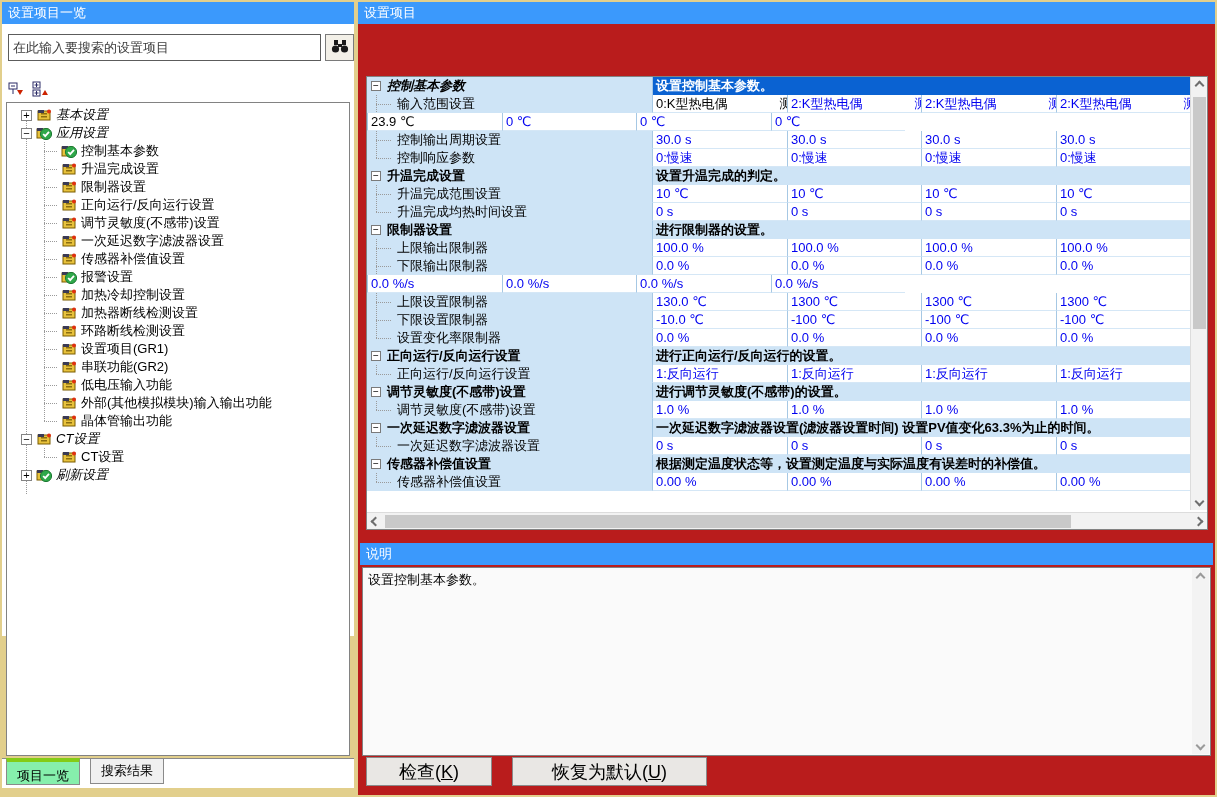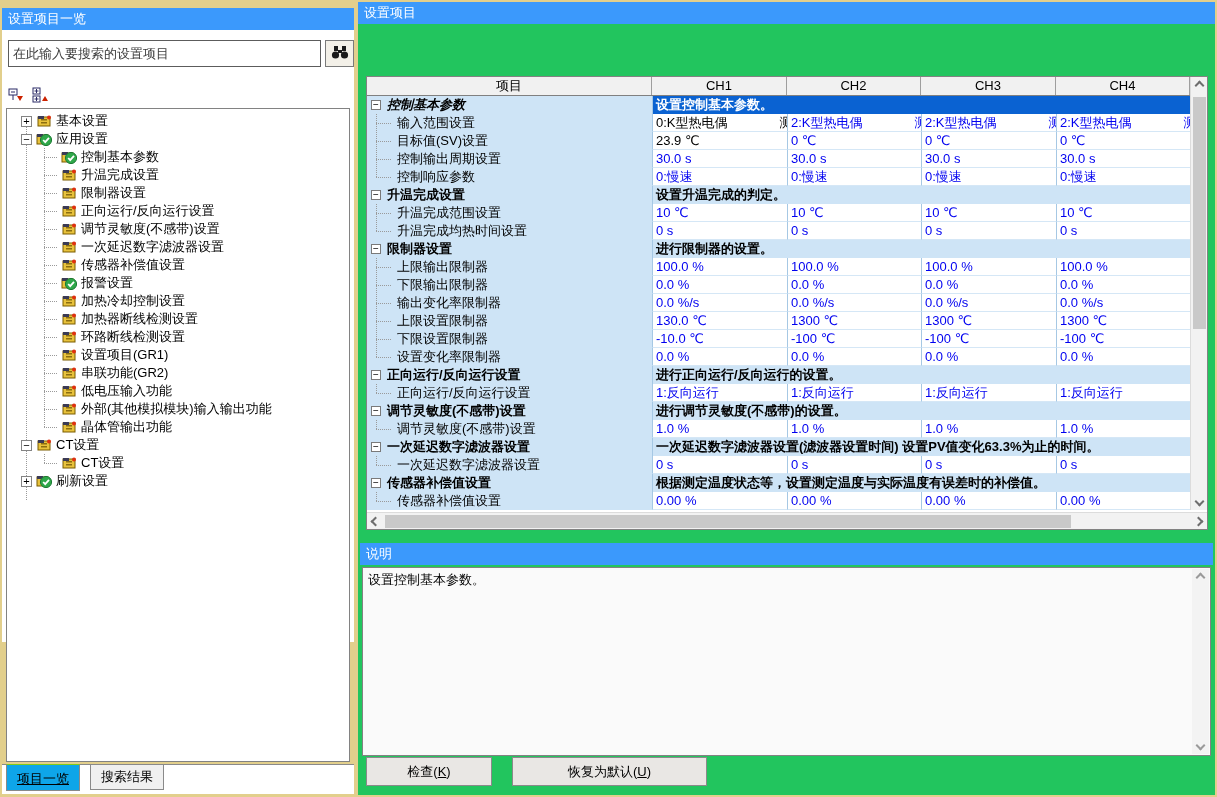--- a/index.html
+++ b/index.html
@@ -10,21 +10,21 @@
     background:#E2CF8C;
     position:relative; overflow:hidden;
   }
   .titlebar {
     background:#3B99FC; color:#fff;
     height:22px; line-height:22px; padding-left:6px;
     font-size:13px;
   }
   
   .left-panel {
-    position:absolute; left:2px; top:8px; width:352px; height:634px;
+    position:absolute; left:2px; top:2px; width:352px; height:634px;
     background:#fff;
   }
   .search-input {
     position:absolute; left:6px; top:32px; width:313px; height:27px;
     border:1px solid #5c5c5c; background:#fff; font-size:13px; padding-left:4px;
     font-family:inherit;
   }
   .search-input::placeholder { color:#3c3c3c; opacity:1; }
   .search-btn {
     position:absolute; left:323px; top:32px; width:29px; height:27px;
@@ -38,44 +38,44 @@
     border:1px solid #828282; background:#fff; overflow:hidden;
   }
   .tree { position:relative; padding-top:3px; }
   .tree::before {
     content:""; position:absolute; left:19px; top:12px; width:1px; height:380px;
     background-image:repeating-linear-gradient(to bottom,#9a9a9a 0 1px,transparent 1px 2px);
   }
   .tree-item { position:relative; height:18px; line-height:18px; white-space:nowrap; }
   .tree-item .lbl { position:absolute; top:0; }
   .lv0 .icon16 { position:absolute; left:29px; top:1px; }
-  .lv0 .lbl { left:49px; }
+  .lv0 .lbl { left:49px;font-style:italic; }
   .lv1 .icon16 { position:absolute; left:54px; top:1px; }
   .lv1 .lbl { left:74px; }
   .expander {
     position:absolute; left:14px; top:4px; width:11px; height:11px;
     border:1px solid #848484; background:#fff;
     font-size:11px; line-height:9px; text-align:center; color:#000; z-index:2;
   }
   .vguide { position:absolute; left:37px; top:0; width:1px; height:18px;
     background-image:repeating-linear-gradient(to bottom,#9a9a9a 0 1px,transparent 1px 2px); }
   .vguide.half { height:10px; }
   .hguide { position:absolute; left:37px; top:9px; width:14px; height:1px;
     background-image:repeating-linear-gradient(to right,#9a9a9a 0 1px,transparent 1px 2px); }
   .tabs { position:absolute; left:0; top:756px; width:352px; height:30px;
     border-top:1px solid #8a8a8a; background:#fff; }
   .tab {
     position:absolute; top:0; height:25px; padding:0 10px; line-height:24px;
     background:#F0F0F0; border:1px solid #8a8a8a; border-top:none; font-size:13px;
   }
-  .tab.active { background:#0ea5e9; margin-top:-1px; height:27px; line-height:27px; border-top:1px solid #84cc16; z-index:2;text-decoration:underline; }
+  .tab.active { background:#86efac; margin-top:-1px; height:27px; line-height:27px; border-top:4px solid #84cc16; z-index:2; }
   
   .right-panel {
     position:absolute; left:358px; top:2px; width:857px; height:793px;
-    background:#22c55e;
+    background:#b91c1c;
   }
   .settings-table {
     position:absolute; left:8px; top:74px; width:842px; height:454px;
     border:1px solid #828282; background:#fff;
   }
   .tbl-header { display:flex; height:19px; background:#F1F1F1; border-bottom:1px solid #808080; }
   .tbl-header .hcell {
     text-align:center; line-height:18px; font-size:13px; border-right:1px solid #9e9e9e;
   }
   .tbl-body { position:relative; width:823px; }
@@ -121,21 +121,21 @@
   
   .note-bar { position:absolute; left:2px; top:541px; width:853px; }
   .note-box {
     position:absolute; left:4px; top:565px; width:849px; height:189px;
     border:1px solid #828282; background:#FAFAFA; padding:3px 24px 3px 5px;
   }
   .note-scroll { position:absolute; right:1px; top:1px; width:17px; height:185px; background:#F3F3F3; }
   
   .btn {
     position:absolute; top:755px; height:29px; background:#E9E7E4;
-    border:1px solid #8a8a8a; font-size:13px; text-align:center;
+    border:1px solid #8a8a8a; font-size:18px; text-align:center;
     font-family:inherit; display:flex; align-items:center; justify-content:center;
   }
   .btn u { text-decoration:underline; }
   .btn-check { left:8px; width:126px; }
   .btn-restore { left:154px; width:195px; }
 </style>
 </head>
 <body>
 
 <div class="left-panel">
@@ -428,52 +428,40 @@
   <div class="tabs" id="left-tabs">
       <div class="tab active" style="left: 4px;">项目一览</div>
       <div class="tab" style="left: 88px;">搜索结果</div>
     </div>
 </div>
 
 <div class="right-panel">
   <div class="titlebar">设置项目</div>
 
   <div class="settings-table">
-    <div class="tbl-header" id="tbl-header">
-        <div class="hcell" style="width: 285px;">项目</div>
-        <div class="hcell" style="width: 135px;">CH1</div>
-        <div class="hcell" style="width: 134px;">CH2</div>
-        <div class="hcell" style="width: 135px;">CH3</div>
-        <div class="hcell" style="width: 134px;">CH4</div>
-      </div>
     <div class="tbl-body" id="tbl-body">
         <div class="trow">
           <div class="c-item">
             <span class="grp-box">−</span>
             <span class="grp-label ital">控制基本参数</span>
           </div>
           <div class="c-desc selected">设置控制基本参数。</div>
         </div>
         <div class="trow">
           <div class="c-item">
             <span class="tvg"></span>
             <span class="thg"></span>
             <span class="child-label">输入范围设置</span>
           </div>
           <div class="c-val black">0:K型热电偶　　　　测定</div>
           <div class="c-val w134 blue">2:K型热电偶　　　　测定</div>
           <div class="c-val blue">2:K型热电偶　　　　测定</div>
           <div class="c-val w134 blue">2:K型热电偶　　　　测定</div>
         </div>
         <div class="trow">
-          <div class="c-item">
-            <span class="tvg"></span>
-            <span class="thg"></span>
-            <span class="child-label">目标值(SV)设置</span>
-          </div>
           <div class="c-val black">23.9 ℃</div>
           <div class="c-val w134 blue">0 ℃</div>
           <div class="c-val blue">0 ℃</div>
           <div class="c-val w134 blue">0 ℃</div>
         </div>
         <div class="trow">
           <div class="c-item">
             <span class="tvg"></span>
             <span class="thg"></span>
             <span class="child-label">控制输出周期设置</span>
@@ -546,25 +534,20 @@
             <span class="tvg"></span>
             <span class="thg"></span>
             <span class="child-label">下限输出限制器</span>
           </div>
           <div class="c-val blue">0.0 %</div>
           <div class="c-val w134 blue">0.0 %</div>
           <div class="c-val blue">0.0 %</div>
           <div class="c-val w134 blue">0.0 %</div>
         </div>
         <div class="trow">
-          <div class="c-item">
-            <span class="tvg"></span>
-            <span class="thg"></span>
-            <span class="child-label">输出变化率限制器</span>
-          </div>
           <div class="c-val blue">0.0 %/s</div>
           <div class="c-val w134 blue">0.0 %/s</div>
           <div class="c-val blue">0.0 %/s</div>
           <div class="c-val w134 blue">0.0 %/s</div>
         </div>
         <div class="trow">
           <div class="c-item">
             <span class="tvg"></span>
             <span class="thg"></span>
             <span class="child-label">上限设置限制器</span>

